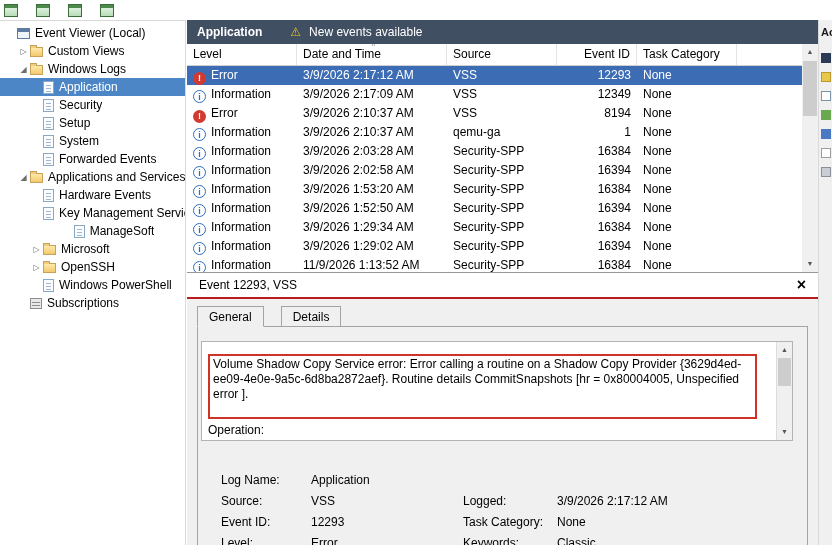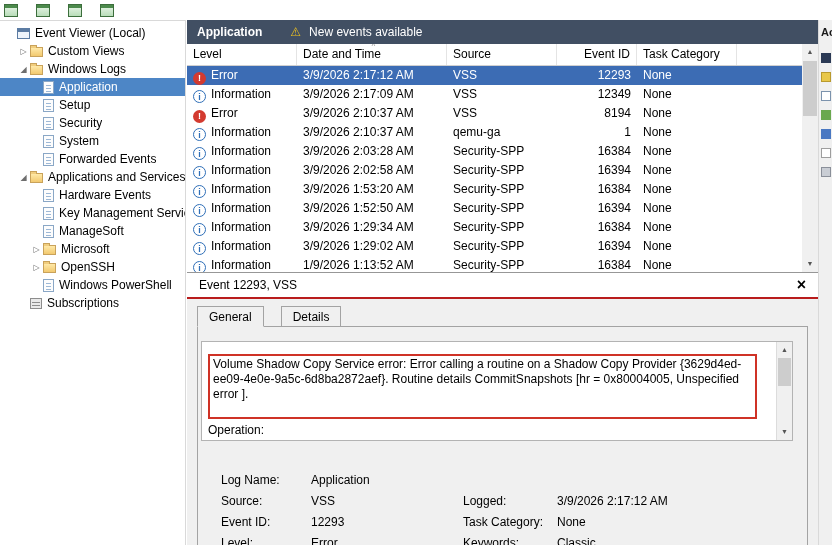--- a/index.html
+++ b/index.html
@@ -127,26 +127,26 @@
         <span class="tree-label">Windows Logs</span>
       </div>
       <div class="tree-row sel" style="padding-left: 30px;">
         <span class="expander"></span>
         <span class="tico ti-log"></span>
         <span class="tree-label">Application</span>
       </div>
       <div class="tree-row" style="padding-left: 30px;">
         <span class="expander"></span>
         <span class="tico ti-log"></span>
+        <span class="tree-label">Security</span>
+      </div>
+      <div class="tree-row" style="padding-left: 30px;">
+        <span class="expander"></span>
+        <span class="tico ti-log"></span>
         <span class="tree-label">Setup</span>
-      </div>
-      <div class="tree-row" style="padding-left: 30px;">
-        <span class="expander"></span>
-        <span class="tico ti-log"></span>
-        <span class="tree-label">Security</span>
       </div>
       <div class="tree-row" style="padding-left: 30px;">
         <span class="expander"></span>
         <span class="tico ti-log"></span>
         <span class="tree-label">System</span>
       </div>
       <div class="tree-row" style="padding-left: 30px;">
         <span class="expander"></span>
         <span class="tico ti-log"></span>
         <span class="tree-label">Forwarded Events</span>
@@ -159,21 +159,21 @@
       <div class="tree-row" style="padding-left: 30px;">
         <span class="expander"></span>
         <span class="tico ti-log"></span>
         <span class="tree-label">Hardware Events</span>
       </div>
       <div class="tree-row" style="padding-left: 30px;">
         <span class="expander"></span>
         <span class="tico ti-log"></span>
         <span class="tree-label">Key Management Service</span>
       </div>
-      <div class="tree-row" style="padding-left: 30px;">
+      <div class="tree-row" style="padding-left: 30px; justify-content: center;">
         <span class="expander"></span>
         <span class="tico ti-log"></span>
         <span class="tree-label">ManageSoft</span>
       </div>
       <div class="tree-row" style="padding-left: 30px;">
         <span class="expander">▷</span>
         <span class="tico ti-folder"></span>
         <span class="tree-label">Microsoft</span>
       </div>
       <div class="tree-row" style="padding-left: 30px;">
@@ -273,21 +273,21 @@
       </div>
       <div class="trow">
         <div class="td c0"><span class="lvl-info">i</span><span>Information</span></div>
         <div class="td c1"><span>3/9/2026 1:29:02 AM</span></div>
         <div class="td c2"><span>Security-SPP</span></div>
         <div class="td c3"><span>16394</span></div>
         <div class="td c4"><span>None</span></div>
       </div>
       <div class="trow">
         <div class="td c0"><span class="lvl-info">i</span><span>Information</span></div>
-        <div class="td c1"><span>1/9/2026 1:13:52 AM</span></div>
+        <div class="td c1"><span>11/9/2026 1:13:52 AM</span></div>
         <div class="td c2"><span>Security-SPP</span></div>
         <div class="td c3"><span>16384</span></div>
         <div class="td c4"><span>None</span></div>
       </div>
     </div>
 
   <div class="vscroll" id="table-scroll">
     <div class="sb-btn up">▲</div>
     <div class="sb-thumb"></div>
     <div class="sb-btn down">▼</div>

